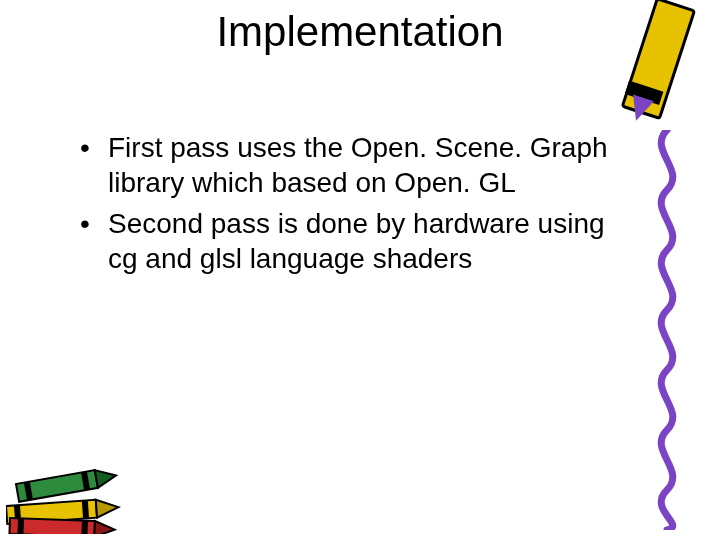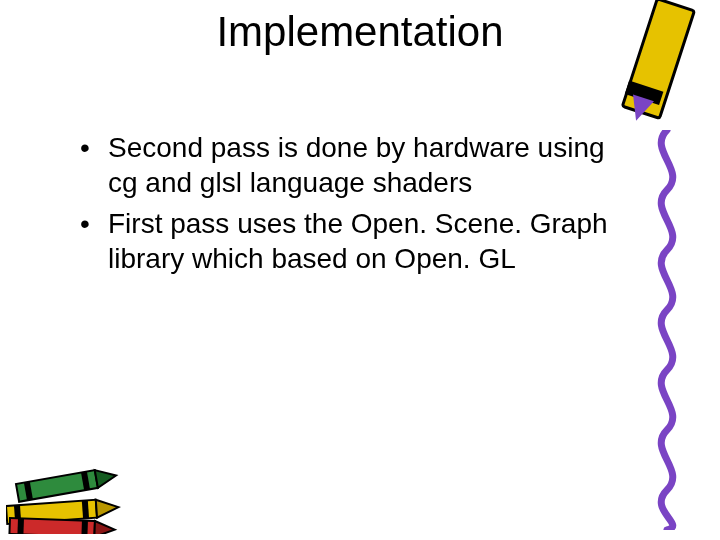--- a/index.html
+++ b/index.html
@@ -106,22 +106,22 @@
 </style>
 </head>
 <body>
 
 <div class="slide">
 
   <div class="title">Implementation</div>
 
   <div class="body">
     <ul>
+      <li>First pass uses the Open. Scene. Graph library which based on Open. GL</li>
       <li>Second pass is done by hardware using cg and glsl language shaders</li>
-      <li>First pass uses the Open. Scene. Graph library which based on Open. GL</li>
     </ul>
   </div>
 
   <div class="crayon-tr">
     <div class="body-rect"></div>
     <div class="band"></div>
     <div class="tip"></div>
   </div>
 
   <svg class="squiggle" viewBox="0 0 50 400">

